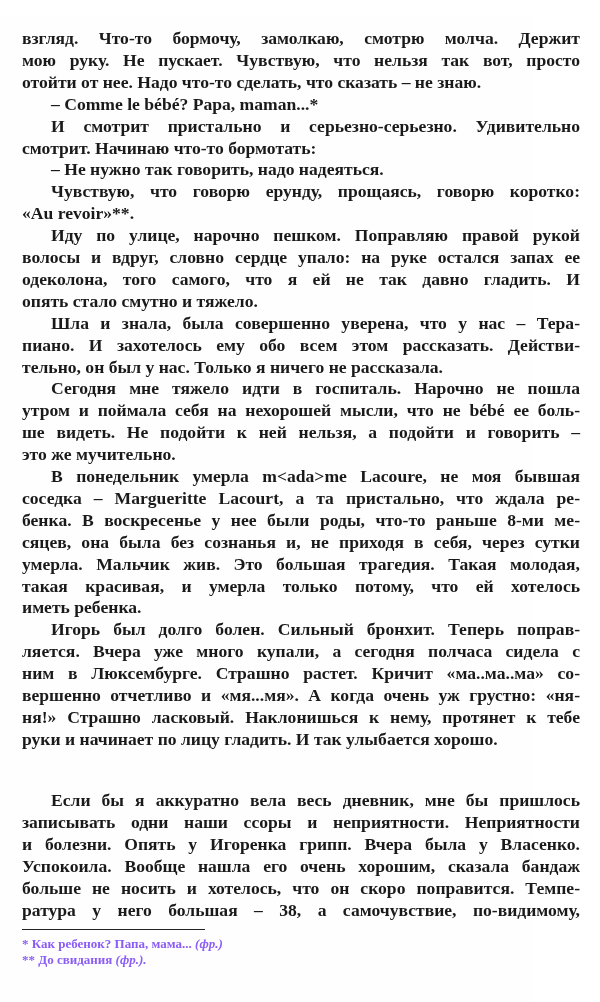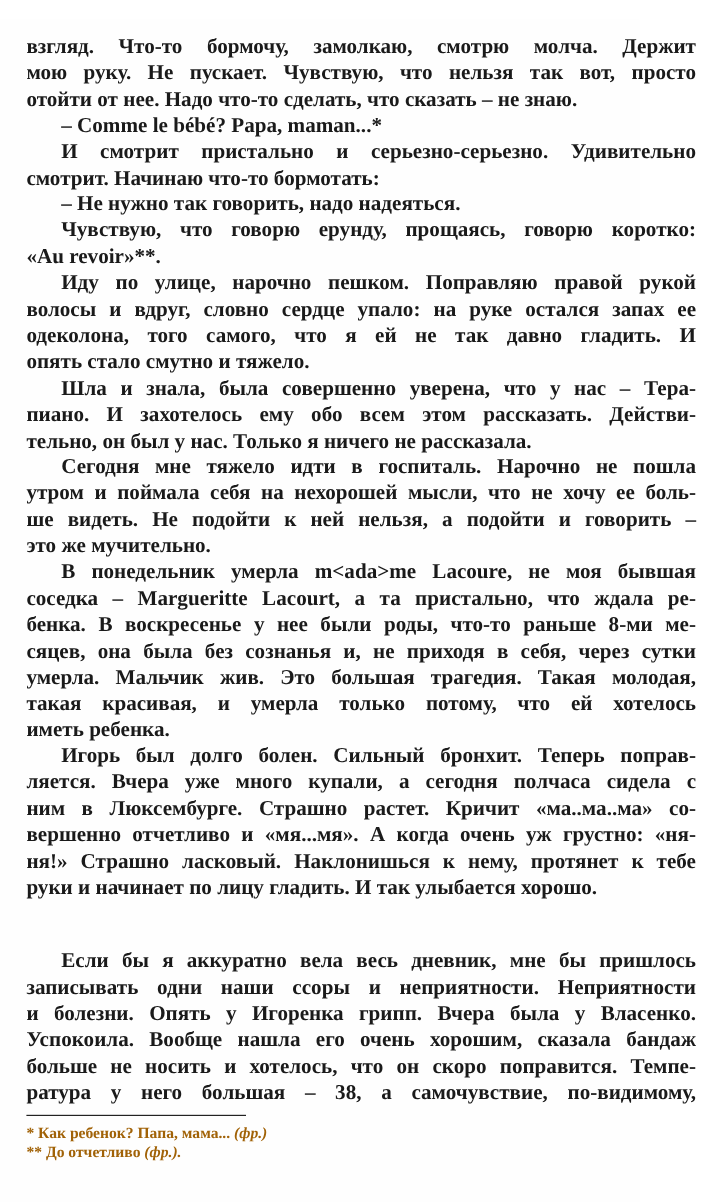--- a/index.html
+++ b/index.html
@@ -10,21 +10,21 @@
     font-family: "Liberation Serif", "DejaVu Serif", serif;
     font-weight: bold; font-size: 17.6px; color: #1a1a1a;
   }
   .ln { position: absolute; left: 0; width: 558px; height: 24px; line-height: 24px; white-space: nowrap;
         text-align: justify; text-align-last: justify; overflow: visible; }
   .ln.last { text-align-last: left; }
   .ln.ind { left: 29px; width: 529px; }
   .heading { font-style: italic; }
   .rule { position: absolute; left: 22px; top: 913px; width: 183px; height: 0; border-top: 1.5px solid #222; }
   .fn { position: absolute; left: 22px; font-family: "Liberation Serif", "DejaVu Serif", serif;
-        font-weight: bold; font-size: 13px; color: #a16207; white-space: nowrap; line-height: 16px; }
+        font-weight: bold; font-size: 13px; color: #8b5cf6; white-space: nowrap; line-height: 16px; }
   .fn i { font-style: italic; }
   .pagenum { position: absolute; left: 0; width: 600px; top: 958px; text-align: center;
              font-family: "Liberation Serif", "DejaVu Serif", serif; font-size: 20px; color: #1a1a1a; }
 </style>
 </head>
 <body>
 
 <div class="page">
   <div class="text" id="body-text" style="top:0;">
       <div class="ln" style="top: 10px;">взгляд. Что-то бормочу, замолкаю, смотрю молча. Держит</div>
@@ -37,21 +37,21 @@
       <div class="ln ind" style="top: 163.3px;">Чувствую, что говорю ерунду, прощаясь, говорю коротко:</div>
       <div class="ln last" style="top: 185.2px;">«Au revoir»**.</div>
       <div class="ln ind" style="top: 207.1px;">Иду по улице, нарочно пешком. Поправляю правой рукой</div>
       <div class="ln" style="top: 229px;">волосы и вдруг, словно сердце упало: на руке остался запах ее</div>
       <div class="ln" style="top: 250.9px;">одеколона, того самого, что я ей не так давно гладить. И</div>
       <div class="ln last" style="top: 272.8px;">опять стало смутно и тяжело.</div>
       <div class="ln ind" style="top: 294.7px;">Шла и знала, была совершенно уверена, что у нас – Тера-</div>
       <div class="ln" style="top: 316.6px;">пиано. И захотелось ему обо всем этом рассказать. Действи-</div>
       <div class="ln last" style="top: 338.5px;">тельно, он был у нас. Только я ничего не рассказала.</div>
       <div class="ln ind" style="top: 360.4px;">Сегодня мне тяжело идти в госпиталь. Нарочно не пошла</div>
-      <div class="ln" style="top: 382.3px;">утром и поймала себя на нехорошей мысли, что не хочу ее боль-</div>
+      <div class="ln" style="top: 382.3px;">утром и поймала себя на нехорошей мысли, что не bébé ее боль-</div>
       <div class="ln" style="top: 404.2px;">ше видеть. Не подойти к ней нельзя, а подойти и говорить –</div>
       <div class="ln last" style="top: 426.1px;">это же мучительно.</div>
       <div class="ln ind" style="top: 448px;">В понедельник умерла m&lt;ada&gt;me Lacoure, не моя бывшая</div>
       <div class="ln" style="top: 469.9px;">соседка – Margueritte Lacourt, а та пристально, что ждала ре-</div>
       <div class="ln" style="top: 491.8px;">бенка. В воскресенье у нее были роды, что-то раньше 8-ми ме-</div>
       <div class="ln" style="top: 513.7px;">сяцев, она была без сознанья и, не приходя в себя, через сутки</div>
       <div class="ln" style="top: 535.6px;">умерла. Мальчик жив. Это большая трагедия. Такая молодая,</div>
       <div class="ln" style="top: 557.5px;">такая красивая, и умерла только потому, что ей хотелось</div>
       <div class="ln last" style="top: 579.4px;">иметь ребенка.</div>
       <div class="ln ind" style="top: 601.3px;">Игорь был долго болен. Сильный бронхит. Теперь поправ-</div>
@@ -74,17 +74,17 @@
 
   <div class="rule"></div>
 
   <div class="fn" style="top:920px;">
     <span>*</span>
     <span>Как ребенок? Папа, мама...</span>
     <i>(фр.)</i>
   </div>
   <div class="fn" style="top:936px;">
     <span>**</span>
-    <span>До отчетливо</span>
+    <span>До свидания</span>
     <i>(фр.).</i>
   </div>
 
 </div>
 
 </body></html>

